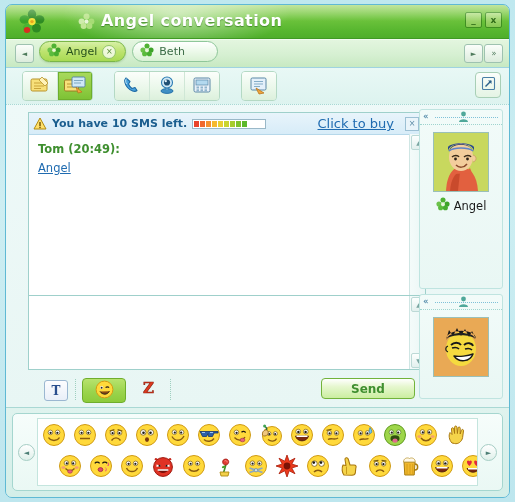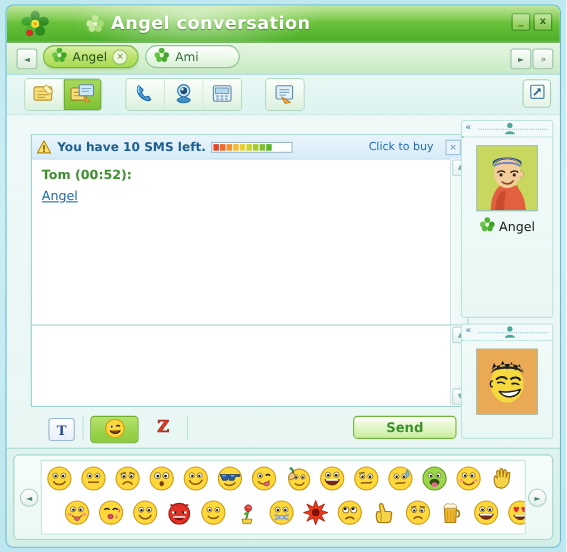--- a/index.html
+++ b/index.html
@@ -218,21 +218,21 @@
   
   .body-area {
     position: relative;
     height: 303px;
     background: linear-gradient(to bottom, #eef9f8 0%, #e8f6f4 100%);
   }
 
   
   .history-pane {
     position: absolute;
-    left: 22px; top: 17px;
+    left: 22px; top: 7px;
     width: 398px; height: 221px;
     box-sizing: border-box;
     border: 1px solid #9fd0cb;
     background: #ffffff;
     overflow: hidden;
   }
   .sms-bar {
     position: relative;
     height: 21px;
     background: linear-gradient(to bottom, #e8f4fb 0%, #d7ecf8 100%);
@@ -259,22 +259,23 @@
     padding: 1px;
     gap: 1px;
     flex: none;
   }
   .sms-meter i {
     display: block;
     width: 5px; height: 6px;
   }
   .sms-buy {
     margin-left: auto;
-    font-size: 10px;
+    font-size: 13px;
     color: #1f6bb0;
+    text-decoration: underline;
     cursor: pointer;
     white-space: nowrap;
     text-align: center;
   }
   .sms-close {
     width: 12px; height: 12px;
     border: 1px solid #9cc0d4;
     background: #e9f4fa;
     display: flex; align-items: center; justify-content: center;
     font-size: 8px; color: #5c8aa6; line-height: 1;
@@ -566,34 +567,34 @@
               <circle cx="5.6" cy="13" r="3.1" fill="#5bbb3d"></circle>
               <circle cx="11.4" cy="13" r="3.1" fill="#47ad30"></circle>
               <circle cx="8.5" cy="8.7" r="2" fill="#eaf7d8"></circle>
             </svg>
           </span>
           <span class="tab-label">Angel</span>
           <span class="tab-close">×</span>
         </div>
 
 
-
         <div class="tab">
           <span>
             <svg width="14" height="14" viewBox="0 0 17 17">
               <circle cx="8.5" cy="3.6" r="3.1" fill="#4fb233"></circle>
               <circle cx="3.6" cy="8.5" r="3.1" fill="#6cc24a"></circle>
               <circle cx="13.4" cy="8.5" r="3.1" fill="#3ea32a"></circle>
               <circle cx="5.6" cy="13" r="3.1" fill="#5bbb3d"></circle>
               <circle cx="11.4" cy="13" r="3.1" fill="#47ad30"></circle>
               <circle cx="8.5" cy="8.7" r="2" fill="#eaf7d8"></circle>
             </svg>
           </span>
-          <span class="tab-label">Ami</span>
-        </div>
+          <span class="tab-label">Beth</span>
+        </div>
+
 
       </div>
       <div class="tab-nav right">►</div>
       <div class="tab-nav more">»</div>
     </div>
 
     <div class="toolbar">
 
       <div class="tool-group" style="left:16px;">
         <div class="tool-btn">
@@ -704,21 +705,21 @@
               <i style="background:#c9d430"></i>
               <i style="background:#a6cc2e"></i>
               <i style="background:#7dc22c"></i>
               <i style="background:#5cb82b"></i>
           </span>
           <span class="sms-buy">Click to buy</span>
           <span class="sms-close">×</span>
         </div>
 
         <div class="msg-area">
-          <div class="msg-sender">Tom (00:52):</div>
+          <div class="msg-sender">Tom (20:49):</div>
           <div class="msg-resend">Angel</div>
         </div>
 
         <div class="vscroll hist-scroll">
           <div class="sb-btn up">▲</div>
           <div class="sb-btn down">▼</div>
         </div>
       </div>
 
       <div class="input-pane">

